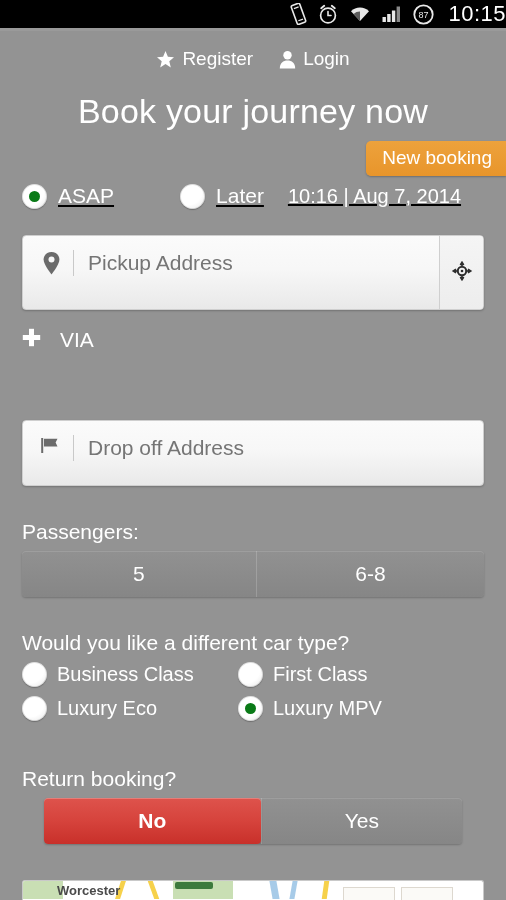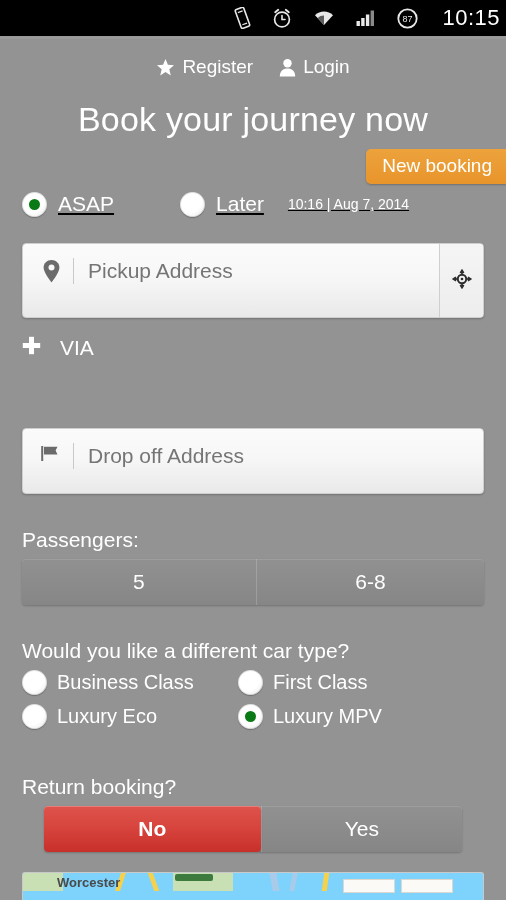--- a/index.html
+++ b/index.html
@@ -11,27 +11,27 @@
   }
   .screen {
     position: relative;
     width: 506px; height: 900px;
     background: #939393;
     overflow: hidden;
   }
 
   
   .statusbar {
-    height: 36px;
+    height: 28px;
     background: #000;
     display: flex;
     align-items: center;
     justify-content: flex-end;
-    padding-right: 6px;
-    gap: 21px;
+    padding-right: 0;
+    gap: 11px;
   }
   .statusbar .sicon {
     display: inline-flex;
     align-items: center;
     justify-content: center;
     color: #e8e8e8;
   }
   .statusbar .clock {
     color: #fff;
     font-size: 22px;
@@ -119,21 +119,21 @@
   .radio-label {
     color: #ffffff;
     font-size: 21px;
     margin-left: 11px;
     white-space: nowrap;
   }
   .when-later { margin-left: 66px; display: flex; align-items: center; }
   .when-asap  { display: flex; align-items: center; }
   .when-time {
     color: #ffffff;
-    font-size: 14px;
+    font-size: 20px;
     margin-left: 24px;
     white-space: nowrap;
   }
 
   
   .addr-wrap {
     margin: 0 22px;
     display: flex;
     background: linear-gradient(#fbfbfb 0%, #f7f7f7 45%, #e9e9e9 100%);
     border: 1px solid #cfcfcf;
@@ -253,22 +253,22 @@
     align-items: center;
     cursor: pointer;
   }
   .cartype-opt .radio-label { font-size: 20px; margin-left: 10px; }
 
   
   .map {
     position: absolute;
     left: 22px; right: 22px;
     bottom: 0;
-    height: 28px;
-    background: #7dd3fc;
+    height: 20px;
+    background: #ffffff;
     border: 1px solid #c9c9c9;
     border-bottom: 0;
     border-radius: 3px 3px 0 0;
     overflow: hidden;
     text-decoration: underline;
   }
   .map-label {
     position: absolute;
     left: 34px; top: 2px;
     font-size: 13px;

